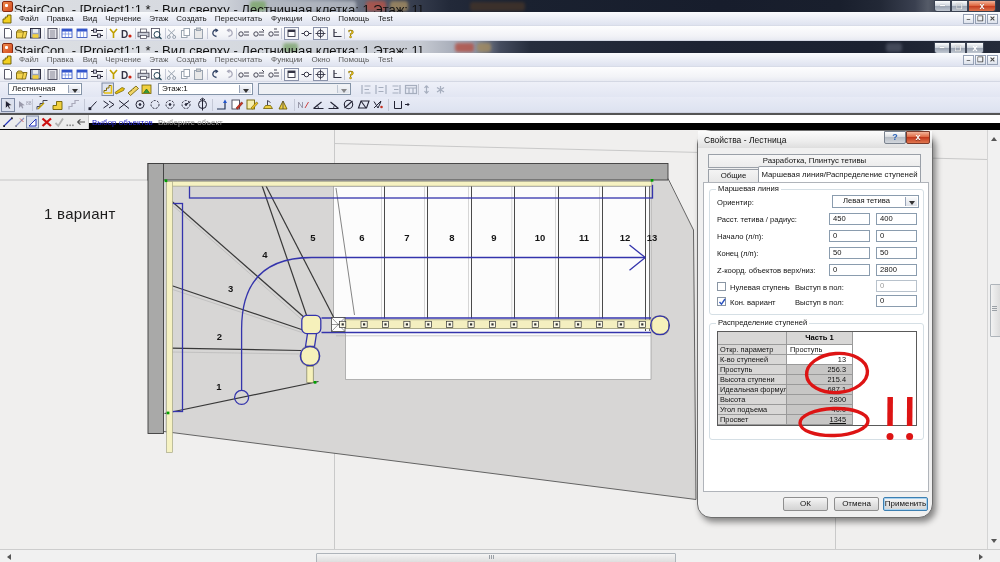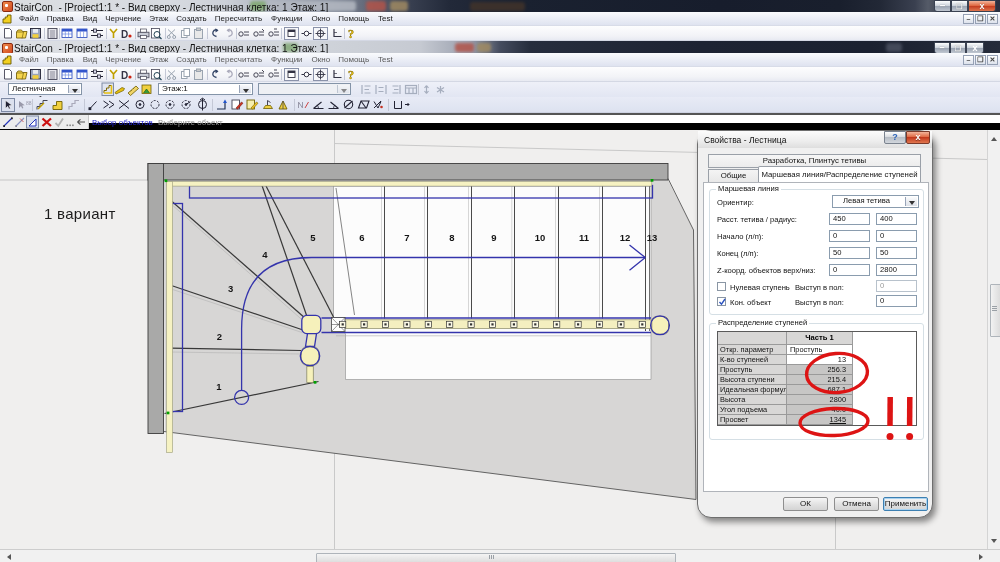--- a/index.html
+++ b/index.html
@@ -1,19 +1,19 @@
 <!DOCTYPE html>
 <html><head><meta charset="utf-8">
 <style>
 html,body{margin:0;padding:0}
 body{width:1000px;height:562px;overflow:hidden;position:relative;
  font-family:"Liberation Sans",sans-serif;background:#f0efef}
 .ab{position:absolute}
 .tbar{left:0;width:1000px;height:12px;overflow:hidden}
-.ttext{left:14px;top:1.5px;font-size:10px;color:#111;white-space:nowrap;letter-spacing:0}
+.ttext{left:14px;top:1.5px;font-size:13px;color:#111;white-space:nowrap;letter-spacing:0}
 .ticon{left:2px;top:1px;width:9px;height:9px;background:linear-gradient(135deg,#f08a4a,#d14a20);border-radius:2px;border:1px solid #8a2a10}
 .ticon:after{content:"";position:absolute;left:2px;top:2px;width:3px;height:3px;background:#fff;border-radius:1px}
 .blob{border-radius:3px;filter:blur(1.5px);opacity:.85}
 .wb{top:0;height:12px;border:1px solid #3a4252;box-sizing:border-box}
 .wbg{background:linear-gradient(#fdfefe,#cfd5dd 45%,#9aa3b1 50%,#c0c7d1)}
 .wbr{background:linear-gradient(#f2b49a,#e06a44 45%,#c23a1e 50%,#e0764e)}
 .wbglyph{position:absolute;color:#fff;font-size:9px;font-weight:bold;width:100%;text-align:center;top:0;line-height:11px;text-shadow:0 0 1px #0008}
 .menubar{left:0;width:1000px;height:14px;background:linear-gradient(#fafbfd,#e9ecf5 60%,#dfe3f0);border-bottom:1px solid #d8dce8;box-sizing:border-box}
 .mi{display:inline-block;font-size:8px;color:#1a1a1a;margin:0;vertical-align:top;line-height:14px}
 .mkey{position:absolute;left:2px;top:2px;width:10px;height:10px}
@@ -476,21 +476,21 @@
       <div class="fld" style="left:178px;top:132.5px">2800</div>
 <div class="ab" style="left:19px;top:151px;width:8.5px;height:8.5px;background:#fff;border:1px solid #8a96a4;box-sizing:border-box"></div>
 <div class="dlg-lbl" style="left:32px;top:151.5px">Нулевая ступень</div>
 <div class="dlg-lbl" style="left:97px;top:151.5px">Выступ в пол:</div>
 <div class="fld" style="left:178px;top:149px;color:#9a9a9a;border-color:#b8c2cc">0</div>
 <div class="ab" style="left:19px;top:166px;width:8.5px;height:8.5px;background:#fff;border:1px solid #8a96a4;box-sizing:border-box">
         <svg width="8" height="8" viewBox="0 0 8 8" style="position:absolute;left:-0.5px;top:-0.5px">
           <path d="M1.5 4 l2 2.2 L7 1" fill="none" stroke="#2a52c0" stroke-width="1.4"></path>
         </svg>
       </div>
-<div class="dlg-lbl" style="left:32px;top:166.5px">Кон. объект</div>
+<div class="dlg-lbl" style="left:32px;top:166.5px">Кон. вариант</div>
 <div class="dlg-lbl" style="left:97px;top:166.5px">Выступ в пол:</div>
 <div class="fld" style="left:178px;top:164px">0</div>
 <div class="ab" style="left:11px;top:192px;width:213px;height:115px;border:1px solid #d5dfe5;border-radius:3px"></div>
 <div class="dlg-lbl" style="left:18px;top:187px;background:#fff;padding:0 2px">Распределение ступеней</div>
 <div class="ab" style="left:19px;top:200px;width:198px;height:93px;border:1.4px solid #5a5a5a;box-sizing:content-box;background:#fff">
 <div class="ab" style="left:0;top:0;width:198px;height:13px">
           <div style="position:absolute;left:0;top:0;width:69px;height:13px;background:#d8d7d6;border-right:1px solid #9a9a9a;border-bottom:1px solid #9a9a9a;box-sizing:border-box"></div>
           <div style="position:absolute;left:69px;top:0;width:66px;height:13px;background:#d8d7d6;border-right:1px solid #9a9a9a;border-bottom:1px solid #9a9a9a;box-sizing:border-box;font-size:7.6px;font-weight:bold;text-align:center;line-height:12px">Часть 1</div>
         </div>
 <div class="trow" style="top:13px">

